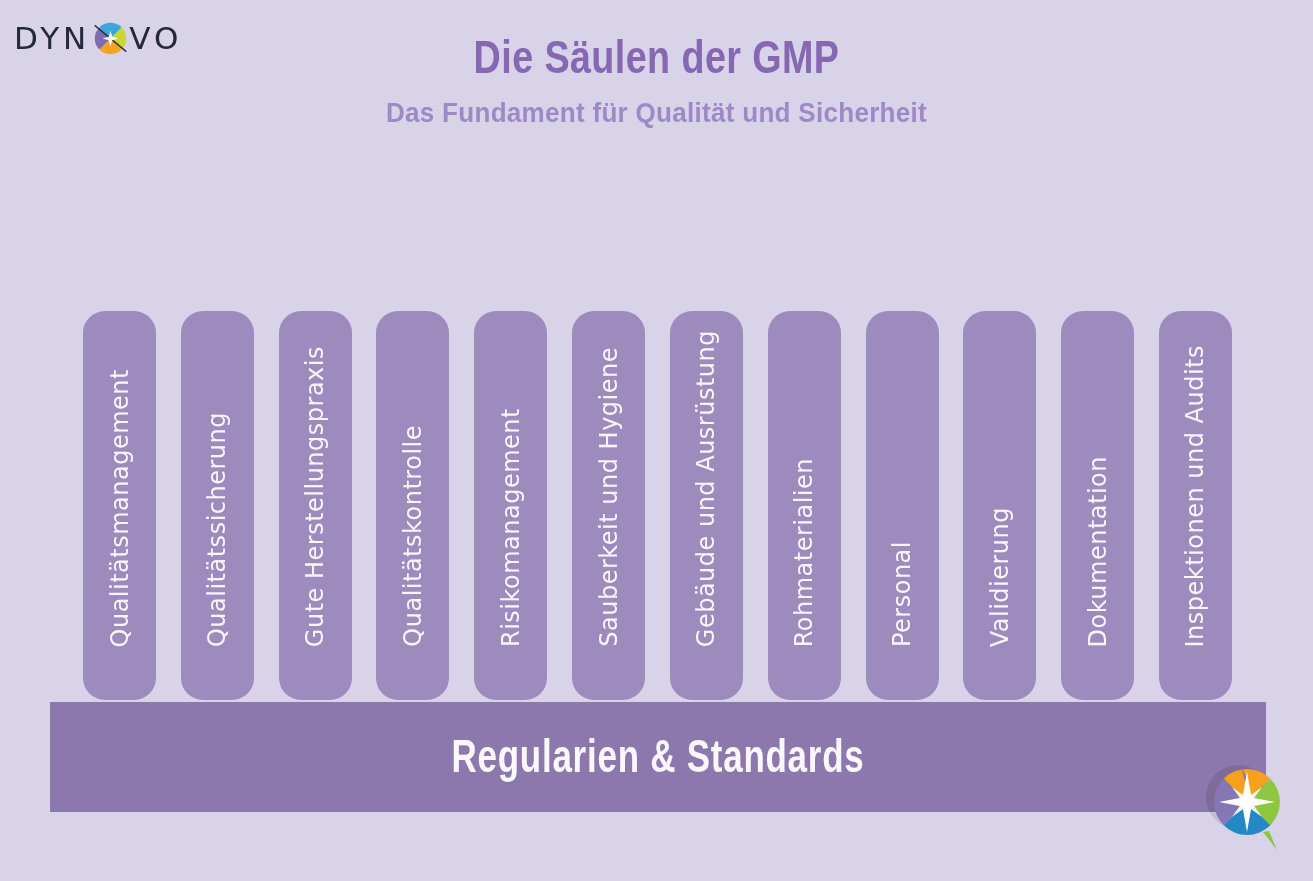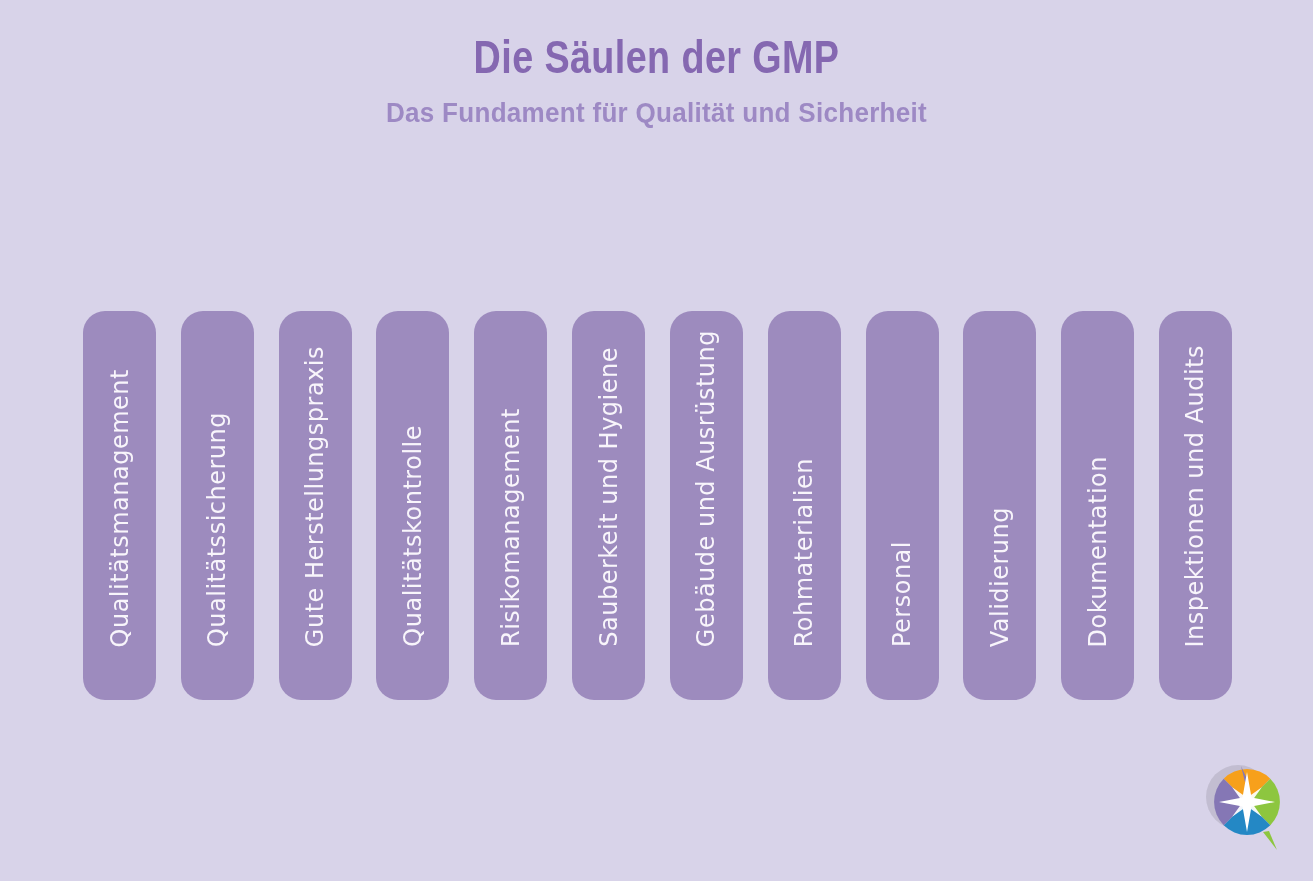--- a/index.html
+++ b/index.html
@@ -76,20 +76,32 @@
   }
 
   
   .sparkle{position:absolute;left:1205px;top:752px;width:95px;height:105px;}
 </style>
 </head>
 <body>
 
 <div class="canvas">
 
+  <div class="brand">
+    <span>DYN</span>
+      <svg class="sphere" viewBox="0 0 40 40">
+      <path d="M20 20 L7.3 7.3 A18 18 0 0 1 32.7 7.3 Z" fill="#3aa7dc"></path>
+      <path d="M20 20 L32.7 7.3 A18 18 0 0 1 32.7 32.7 Z" fill="#c6d831"></path>
+      <path d="M20 20 L32.7 32.7 A18 18 0 0 1 7.3 32.7 Z" fill="#f4a41e"></path>
+      <path d="M20 20 L7.3 32.7 A18 18 0 0 1 7.3 7.3 Z" fill="#7e6db3"></path>
+      <line x1="2" y1="5" x2="38" y2="35" stroke="#2a2f45" stroke-width="1.6"></line>
+      <path d="M20 11 L22 18 L29 20 L22 22 L20 29 L18 22 L11 20 L18 18 Z" fill="#ffffff" opacity="0.95"></path>
+    </svg>
+      <span>VO</span>
+  </div>
 
   <div class="title">Die Säulen der GMP</div>
   <div class="subtitle">Das Fundament für Qualität und Sicherheit</div>
 
 
   <div class="pillars">
     <div class="pillar">
         <span class="pillar-label">Qualitätsmanagement</span>
       </div>
     <div class="pillar">
@@ -120,20 +132,23 @@
         <span class="pillar-label">Validierung</span>
       </div>
     <div class="pillar">
         <span class="pillar-label">Dokumentation</span>
       </div>
     <div class="pillar">
         <span class="pillar-label">Inspektionen und Audits</span>
       </div>
   </div>
 
+  <div class="base-bar">
+    <div class="base-label">Regularien &amp; Standards</div>
+  </div>
 
   <svg class="sparkle" viewBox="0 0 95 105">
     <circle cx="33" cy="45" r="32" fill="#000000" opacity="0.10"></circle>
     <path d="M42 50 L18.7 26.7 A33 33 0 0 1 65.3 26.7 Z" fill="#f7a01b"></path>
     <path d="M42 50 L65.3 26.7 A33 33 0 0 1 65.3 73.3 Z" fill="#8dc63f"></path>
     <path d="M42 50 L65.3 73.3 A33 33 0 0 1 18.7 73.3 Z" fill="#2488c5"></path>
     <path d="M42 50 L18.7 73.3 A33 33 0 0 1 18.7 26.7 Z" fill="#8577b5"></path>
     <path d="M36 14 L40 30 L43 29 Z" fill="#8577b5"></path>
     <path d="M58 80 L72 98 L64 79 Z" fill="#8dc63f"></path>
     <path d="M42 20 L46.5 45.5 L70 50 L46.5 54.5 L42 80 L37.5 54.5 L14 50 L37.5 45.5 Z" fill="#ffffff"></path>

